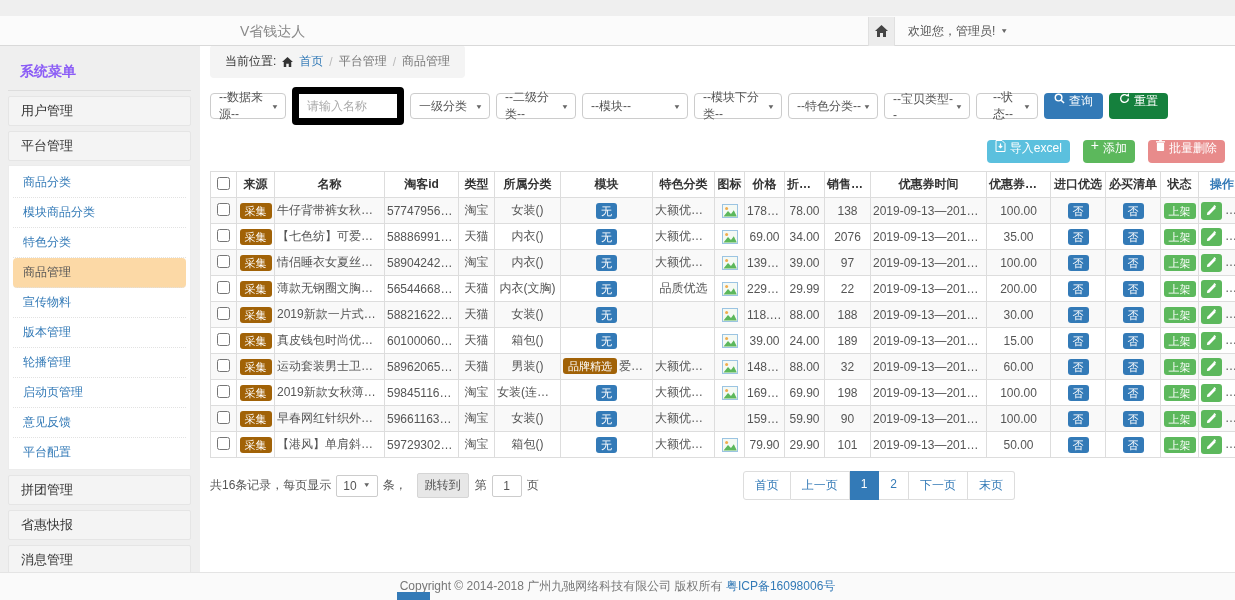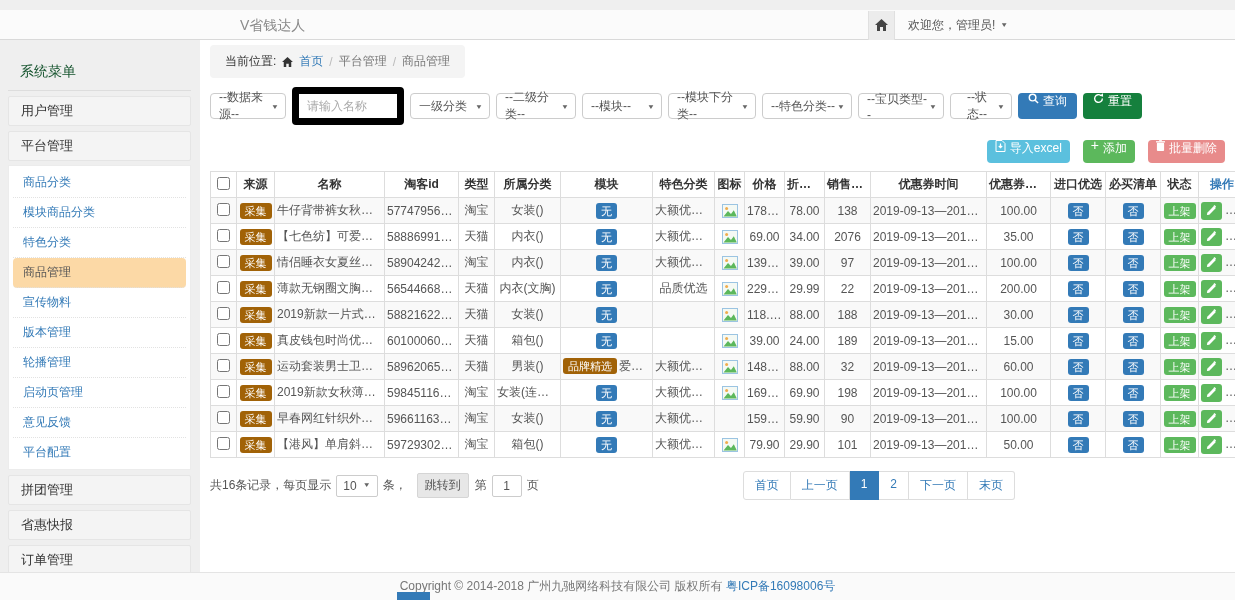--- a/index.html
+++ b/index.html
@@ -6,31 +6,31 @@
   html,body { width:1235px; height:600px; }
   body {
     position: relative;
     overflow: hidden;
     background: #efefef;
     font-family: "Liberation Sans", "DejaVu Sans", sans-serif;
     font-size: 12px;
     color: #555;
   }
   
-  .topbar { position:absolute; top:10px; left:0; width:100%; height:30px;
+  .topbar { position:absolute; top:16px; left:0; width:100%; height:30px;
             background:#fbfbfb; border-bottom:1px solid #d9d9d9; z-index:4; }
   .topbar-title { position:absolute; left:240px; top:7px; font-size:14px; color:#8a8a8a; }
   .topbar-right { position:absolute; left:868px; top:0; height:30px; display:flex; align-items:center; }
   .home-box { width:27px; height:29px; background:#ececec; border-left:1px solid #e0e0e0;
               border-right:1px solid #e0e0e0; display:flex; align-items:center; justify-content:center; cursor:pointer; }
   .welcome { margin-left:13px; font-size:12px; color:#555; cursor:pointer; display:flex; align-items:center; gap:5px; }
   .caret { font-size:8px; color:#666; transform:scaleY(.8); }
   
   .sidebar { position:absolute; left:8px; top:55px; width:183px; z-index:1; }
-  .menu-title { color:#14532d; font-size:14px; font-weight:normal; padding:8px 12px 9px; border-bottom:1px solid #ddd; }
+  .menu-title { color:#8b5cf6; font-size:14px; font-weight:bold; padding:8px 12px 9px; border-bottom:1px solid #ddd; }
   .side-group { background:#f4f4f4; border:1px solid #e5e5e5; border-radius:2px; margin-top:5px;
                 padding:5px 12px; font-size:13px; color:#333; cursor:pointer; }
   .side-sub { background:#fff; border:1px solid #ececec; margin-top:4px; padding:2px 3px; }
   .side-sub-item { margin:0 1px; padding:6px 10px; font-size:12px; color:#337ab7;
                    border-bottom:1px dotted #e2e2e2; cursor:pointer; }
   .side-sub-item:last-child { border-bottom:none; }
   .side-sub-item.active { background:#fcd9a6; border-radius:4px; color:#555; }
   
   .main { position:absolute; left:200px; top:30px; width:1035px; height:542px; background:#fff; padding:0 10px; }
   .breadcrumb { display:inline-flex; align-items:center; gap:6px; margin-top:15px;
@@ -125,20 +125,21 @@
         <div class="side-sub-item active">商品管理</div>
         <div class="side-sub-item">宣传物料</div>
         <div class="side-sub-item">版本管理</div>
         <div class="side-sub-item">轮播管理</div>
         <div class="side-sub-item">启动页管理</div>
         <div class="side-sub-item">意见反馈</div>
         <div class="side-sub-item">平台配置</div>
       </div>
       <div class="side-group">拼团管理</div>
       <div class="side-group">省惠快报</div>
+      <div class="side-group">消息管理</div>
       <div class="side-group">订单管理</div>
     </div>
 </div>
 
 <div class="main">
 
   <div class="breadcrumb">
     <span>当前位置:</span>
     <span class="img-icon">
       <svg width="11" height="10" viewBox="0 0 13 12">
@@ -160,21 +161,21 @@
         </div>
         <input class="f-input" placeholder="请输入名称" style="">
         <div class="f-select" style="width: 80px;">
           <span>一级分类</span>
           <span class="caret">▼</span>
         </div>
         <div class="f-select" style="width: 80px;">
           <span>--二级分类--</span>
           <span class="caret">▼</span>
         </div>
-        <div class="f-select" style="width: 80px;">
+        <div class="f-select" style="width: 106px;">
           <span>--模块--</span>
           <span class="caret">▼</span>
         </div>
         <div class="f-select" style="width: 88px;">
           <span>--模块下分类--</span>
           <span class="caret">▼</span>
         </div>
         <div class="f-select" style="width: 90px;">
           <span>--特色分类--</span>
           <span class="caret">▼</span>

